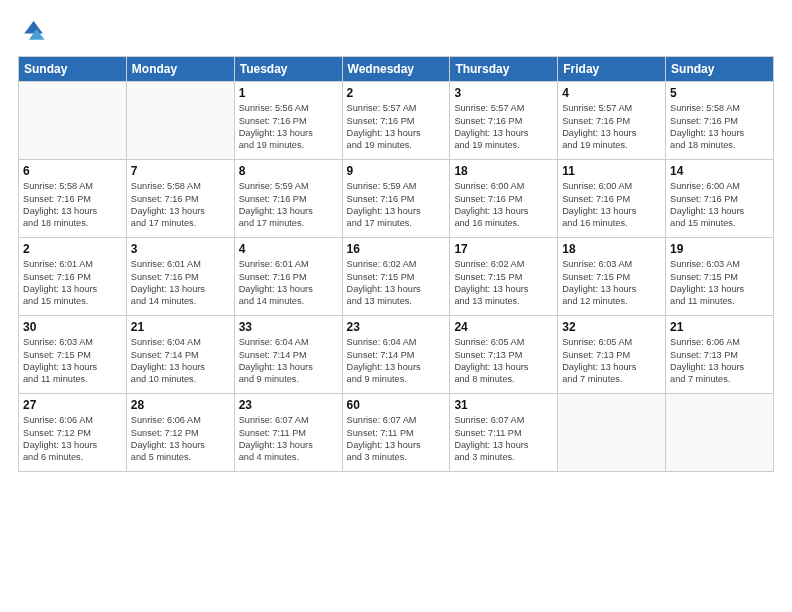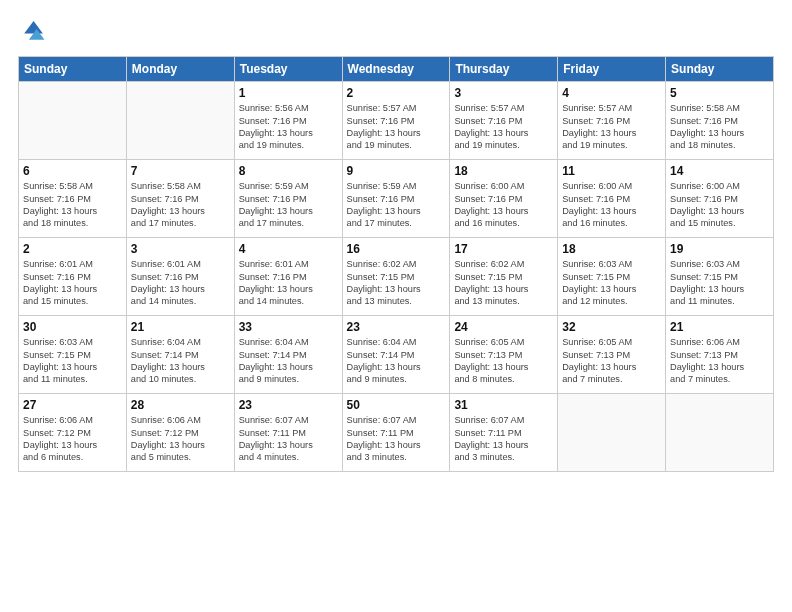--- a/index.html
+++ b/index.html
@@ -331,21 +331,21 @@
 and 5 minutes.</div>
           </td>
           <td>
             <span class="day-number">23</span>
             <div class="day-info" style="white-space: pre-line;">Sunrise: 6:07 AM
 Sunset: 7:11 PM
 Daylight: 13 hours
 and 4 minutes.</div>
           </td>
           <td>
-            <span class="day-number">50</span>
+            <span class="day-number">60</span>
             <div class="day-info" style="white-space: pre-line;">Sunrise: 6:07 AM
 Sunset: 7:11 PM
 Daylight: 13 hours
 and 3 minutes.</div>
           </td>
           <td>
             <span class="day-number">31</span>
             <div class="day-info" style="white-space: pre-line;">Sunrise: 6:07 AM
 Sunset: 7:11 PM
 Daylight: 13 hours

